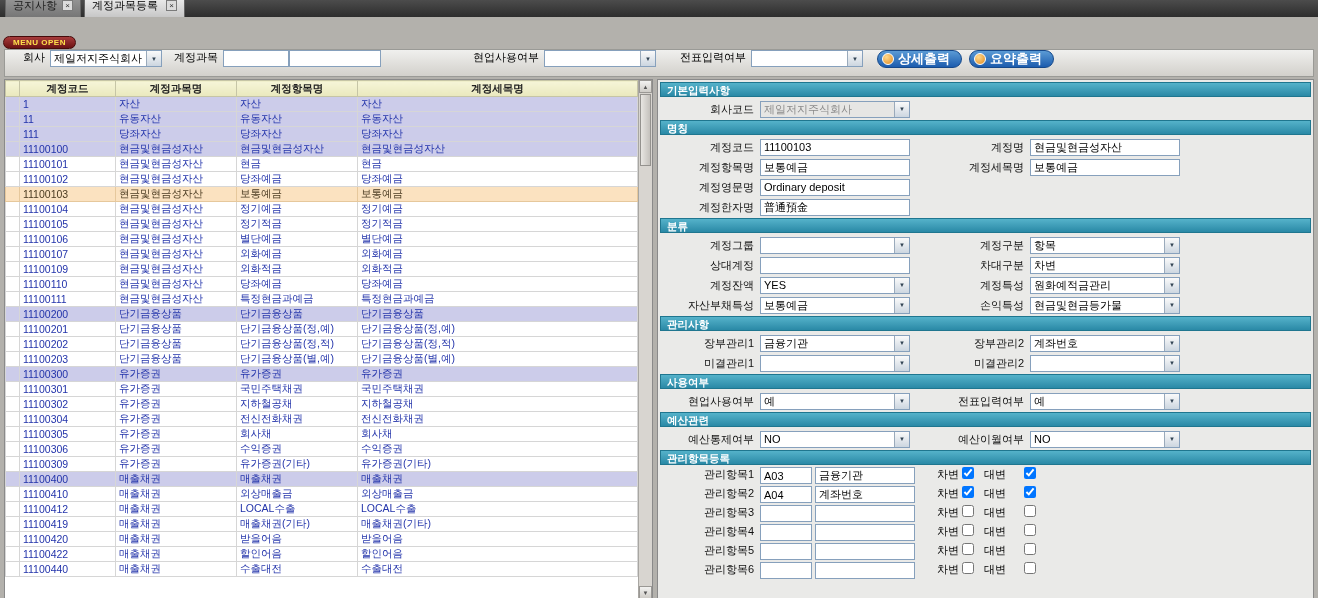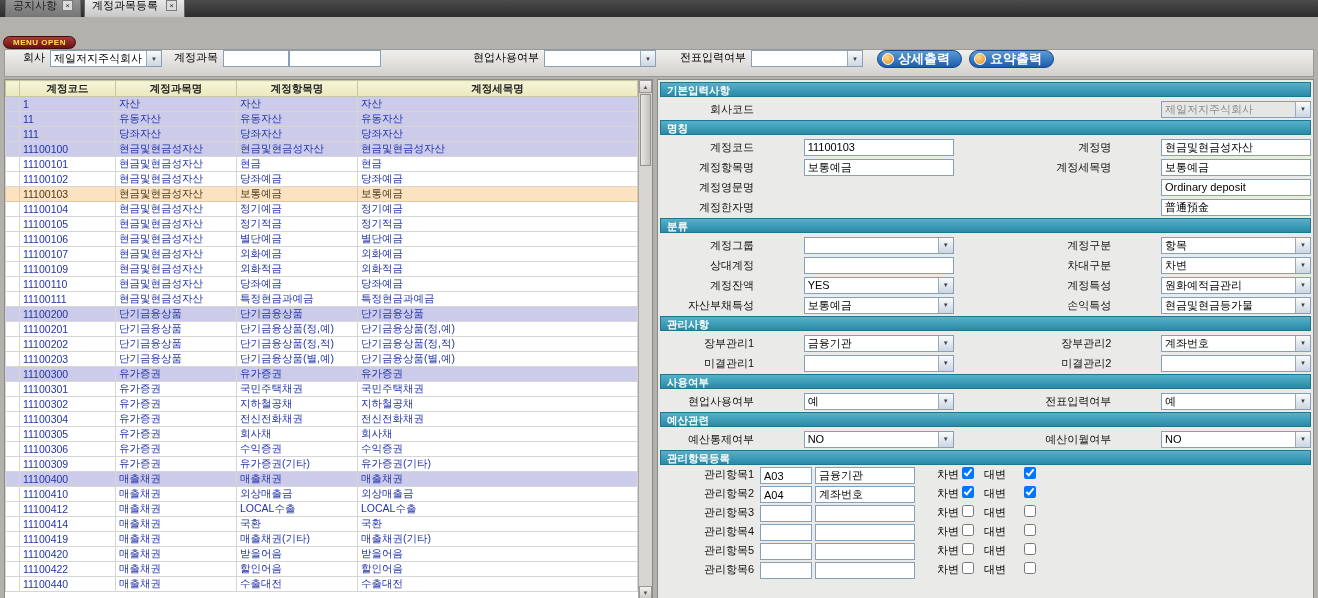--- a/index.html
+++ b/index.html
@@ -41,21 +41,21 @@
   tr.selected td { background:#fbe2c0; color:#4a3a20; border-color:#e6c89c; }
   .col0 { width:14px; } .col1 { width:96px; } .col2 { width:121px; } .col3 { width:121px; }
   .vscroll { width:14px; margin-left:auto; background:#d8d5d0; border-left:1px solid #a8a6a2; display:flex; flex-direction:column; font-size:6px; color:#555; }
   .vs-btn { height:13px; background:linear-gradient(#f2f2f0,#cfccc7); border:1px solid #9a9894; display:flex; align-items:center; justify-content:center; }
   .vs-thumb { height:72px; margin:1px; background:linear-gradient(90deg,#e8e6e2,#c4c1bc); border:1px solid #94928e; }
   .vs-fill { flex:1; }
 
   
   .detail-panel { flex:1; background:#eaeae8; border:1px solid #8a8a8a; padding:1px 2px; overflow:hidden; }
   .sec-h { height:15px; background:linear-gradient(#55b2ca,#2a89a6); border:1px solid #1f768f; color:#fff; font-weight:bold; font-size:10.5px; line-height:14px; padding-left:6px; margin:1px 0 2px 0; }
-  .frow { display:flex; align-items:center; height:20px; font-size:11px;justify-content:space-between; }
+  .frow { display:flex; align-items:center; height:20px; font-size:11px; }
   .flabel { width:100px; text-align:right; padding-right:6px; white-space:nowrap; color:#111; }
   .flabel2 { width:120px; text-align:right; padding-right:6px; white-space:nowrap; color:#111; }
   .f150 { width:150px; }
   .irow { display:flex; height:19px; font-size:11px; }
   .chk-lab { margin:0 3px 0 22px; }
   .chk-lab2 { margin:0 18px 0 10px; }
   input[type=checkbox] { width:12px; height:12px; }
 </style>
 </head>
 <body>
@@ -309,27 +309,20 @@
           </tr>
           <tr class="normal">
             <td class="col0"></td>
             <td>11100412</td>
             <td>매출채권</td>
             <td>LOCAL수출</td>
             <td>LOCAL수출</td>
           </tr>
           <tr class="normal">
             <td class="col0"></td>
-            <td>11100414</td>
-            <td>매출채권</td>
-            <td>국환</td>
-            <td>국환</td>
-          </tr>
-          <tr class="normal">
-            <td class="col0"></td>
             <td>11100419</td>
             <td>매출채권</td>
             <td>매출채권(기타)</td>
             <td>매출채권(기타)</td>
           </tr>
           <tr class="normal">
             <td class="col0"></td>
             <td>11100420</td>
             <td>매출채권</td>
             <td>받을어음</td>

